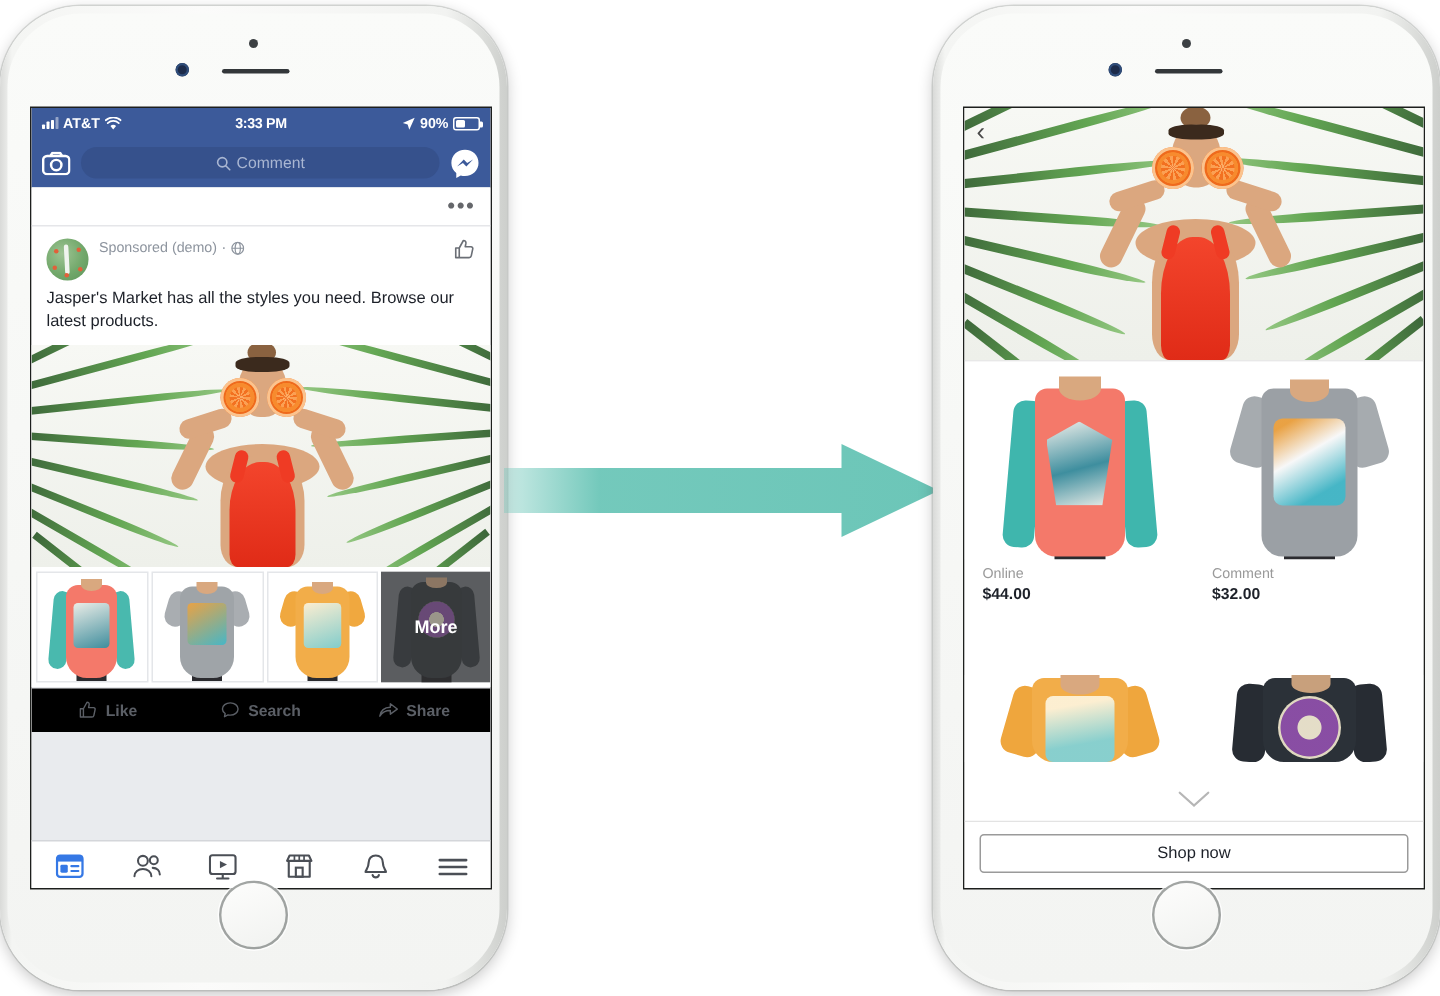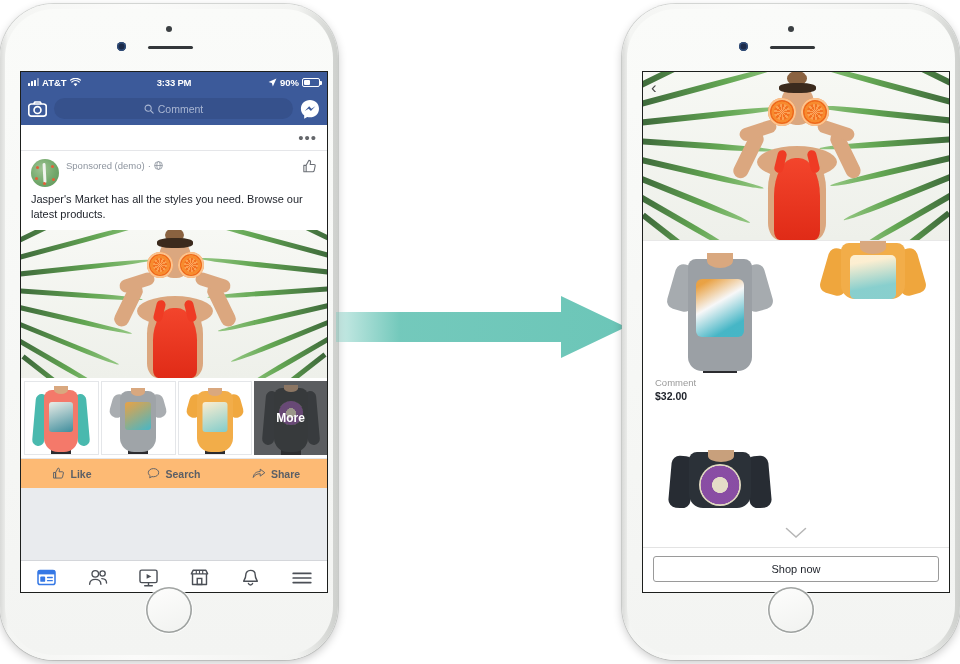--- a/index.html
+++ b/index.html
@@ -114,21 +114,21 @@
 
   
   .shirt { position:absolute; left:50%; transform:translateX(-50%); bottom:2px; }
   .shirt .body { position:absolute; border-radius: 8px 8px 14px 14px; }
   .shirt .sleeveL, .shirt .sleeveR { position:absolute; border-radius:8px; }
   .shirt .neck { position:absolute; border-radius:0 0 50% 50%; background:#d9a87f; }
   .shirt .print { position:absolute; left:50%; transform:translateX(-50%); border-radius:3px; opacity:.92; }
   .legs { position:absolute; left:50%; transform:translateX(-50%); bottom:0; background:#2b2b2f; }
 
   
-  .actionbar { display:flex; background:#fdba74; border-top:1px solid #e5e6e9; height: 30px; align-items:center; }
+  .actionbar { display:flex; background:#000000; border-top:1px solid #e5e6e9; height: 30px; align-items:center; }
   .action { flex:1; display:flex; align-items:center; justify-content:center; gap:5px; font-size:10.5px; color:#5b5f66; font-weight:600; }
 
   
   .tabbar { position:absolute; bottom:0; left:0; right:0; height: 34px; background:#fff; border-top:1px solid #d4d6da; display:flex; align-items:center; }
   .tab { flex:1; display:flex; align-items:center; justify-content:center; }
 
   
   .canvas-screen { display:flex; flex-direction:column; height:100%; background:#fff; }
   .back-chev { position:absolute; left:8px; top:9px; color:#4a4a4a; font-size:17px; line-height:14px; font-weight:300; z-index:5; text-shadow:0 0 3px rgba(255,255,255,.8); }
   .grid { flex:1; display:flex; flex-wrap:wrap; overflow:hidden; background:#fff; border-top:1px solid #e8e8e8; position:relative; }
@@ -454,20 +454,36 @@
             <div class="arm" style="left:96px;top:52px;width:38px;height:13px;transform:rotate(-18deg)"></div>
             <div class="arm" style="left:195px;top:58px;width:15px;height:50px;transform:rotate(-26deg)"></div>
             <div class="arm" style="left:174px;top:52px;width:38px;height:13px;transform:rotate(18deg)"></div>
             <div class="orange" style="left:125px;top:26px;width:28px;height:28px;"></div>
             <div class="orange" style="left:158px;top:26px;width:28px;height:28px;"></div>
             <span class="back-chev">‹</span>
           </div>
 
           <div class="grid">
 
+            <div class="gcell">
+              <div class="photo">
+                <div class="legs" style="width:34px;height:24px"></div>
+                <div class="shirt" style="width:96px;height:120px">
+                  <div class="sleeveL" style="left:0;top:16px;width:21px;height:98px;background:#3fb6ad;transform:rotate(5deg)"></div>
+                  <div class="sleeveR" style="right:0;top:16px;width:21px;height:98px;background:#3fb6ad;transform:rotate(-5deg)"></div>
+                  <div class="body" style="left:18px;top:8px;width:60px;height:112px;background:#f4796a;"></div>
+                  <div class="neck" style="left:34px;top:0;width:28px;height:16px;"></div>
+                  <div class="print" style="top:30px;width:44px;height:56px;background:linear-gradient(165deg,#f0faf6,#2e90a3 55%,#e9f6f2);clip-path:polygon(50% 0,100% 22%,85% 100%,15% 100%,0 22%);"></div>
+                </div>
+              </div>
+              <div class="gmeta">
+                <div class="gname">Online</div>
+                <div class="gprice">$44.00</div>
+              </div>
+            </div>
 
             <div class="gcell">
               <div class="photo">
                 <div class="legs" style="width:34px;height:20px"></div>
                 <div class="shirt" style="width:98px;height:118px">
                   <div class="sleeveL" style="left:0;top:12px;width:26px;height:46px;background:#a6abaf;transform:rotate(16deg)"></div>
                   <div class="sleeveR" style="right:0;top:12px;width:26px;height:46px;background:#a6abaf;transform:rotate(-16deg)"></div>
                   <div class="body" style="left:17px;top:6px;width:64px;height:112px;background:#9ba0a5;"></div>
                   <div class="neck" style="left:36px;top:0;width:26px;height:15px;"></div>
                   <div class="print" style="top:26px;width:48px;height:58px;background:linear-gradient(150deg,#f0a23c 10%,#ffffff 42%,#3fb8c9 80%);border-radius:6px;"></div>

